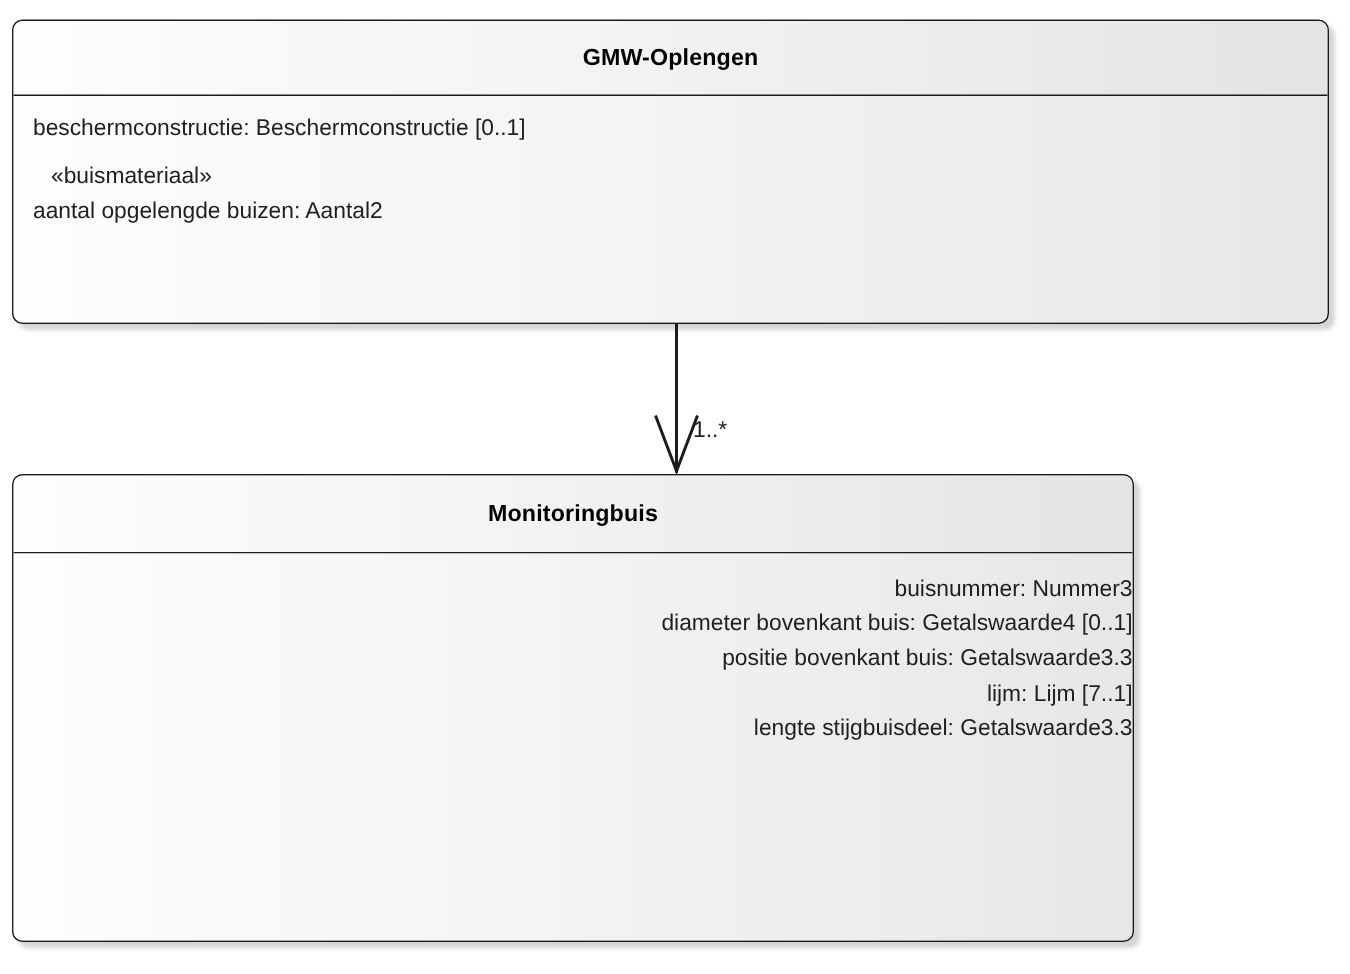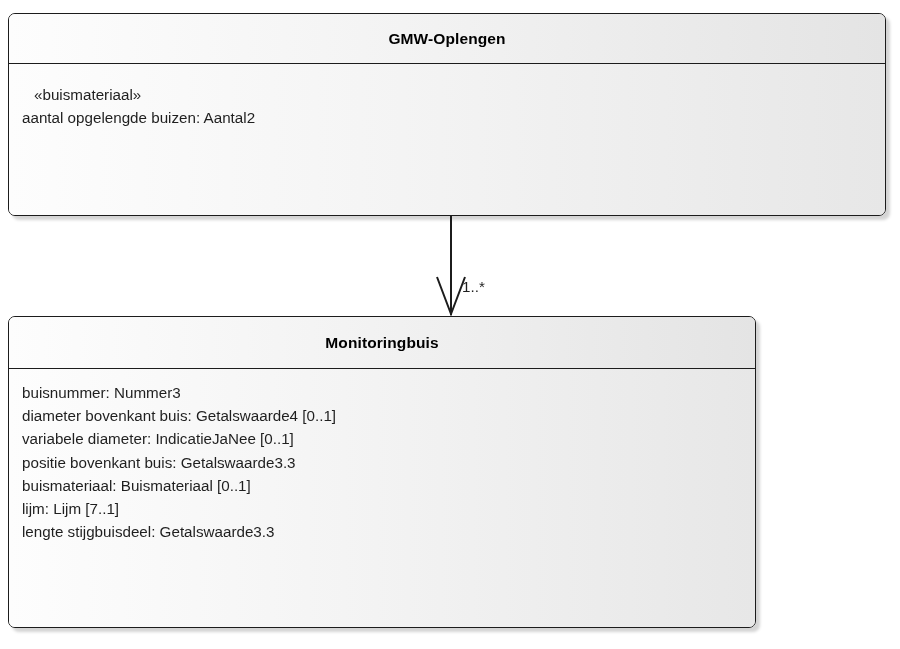--- a/index.html
+++ b/index.html
@@ -82,21 +82,21 @@
   #class-gmw-oplengen .uml-header { height: 50px; }
   #class-gmw-oplengen .uml-body   { height: calc(100% - 50px); }
 
   #class-monitoringbuis {
     left: 8px;
     top: 316px;
     width: 748px;
     height: 312px;
   }
   #class-monitoringbuis .uml-header { height: 52px; }
-  #class-monitoringbuis .uml-body   { height: calc(100% - 52px); padding-top: 12px; }
+  #class-monitoringbuis .uml-body   { height: calc(100% - 52px); padding-top: 12px; text-align: right; }
 
   
   #connector-wrap {
     position: absolute;
     left: 0;
     top: 0;
     width: 900px;
     height: 649px;
     pointer-events: none;
   }
@@ -112,20 +112,21 @@
 </head>
 <body>
 
 <div id="canvas">
 
   <div class="uml-class" id="class-gmw-oplengen">
     <div class="uml-header">
       <span class="uml-title">GMW-Oplengen</span>
     </div>
     <div class="uml-body">
+      <div class="uml-attr">beschermconstructie: Beschermconstructie [0..1]</div>
       <div class="uml-attr stereotype">«buismateriaal»</div>
       <div class="uml-attr">aantal opgelengde buizen: Aantal2</div>
     </div>
   </div>
 
   <div id="connector-wrap">
     <svg width="900" height="649">
 
       <line x1="451" y1="216" x2="451" y2="315" stroke="#1c1c1c" stroke-width="2"></line>
 
@@ -134,21 +135,19 @@
     <span class="conn-label">1..*</span>
   </div>
 
   <div class="uml-class" id="class-monitoringbuis">
     <div class="uml-header">
       <span class="uml-title">Monitoringbuis</span>
     </div>
     <div class="uml-body">
       <div class="uml-attr">buisnummer: Nummer3</div>
       <div class="uml-attr">diameter bovenkant buis: Getalswaarde4 [0..1]</div>
-      <div class="uml-attr">variabele diameter: IndicatieJaNee [0..1]</div>
       <div class="uml-attr">positie bovenkant buis: Getalswaarde3.3</div>
-      <div class="uml-attr">buismateriaal: Buismateriaal [0..1]</div>
       <div class="uml-attr">lijm: Lijm [7..1]</div>
       <div class="uml-attr">lengte stijgbuisdeel: Getalswaarde3.3</div>
     </div>
   </div>
 
 </div>
 
 </body></html>

